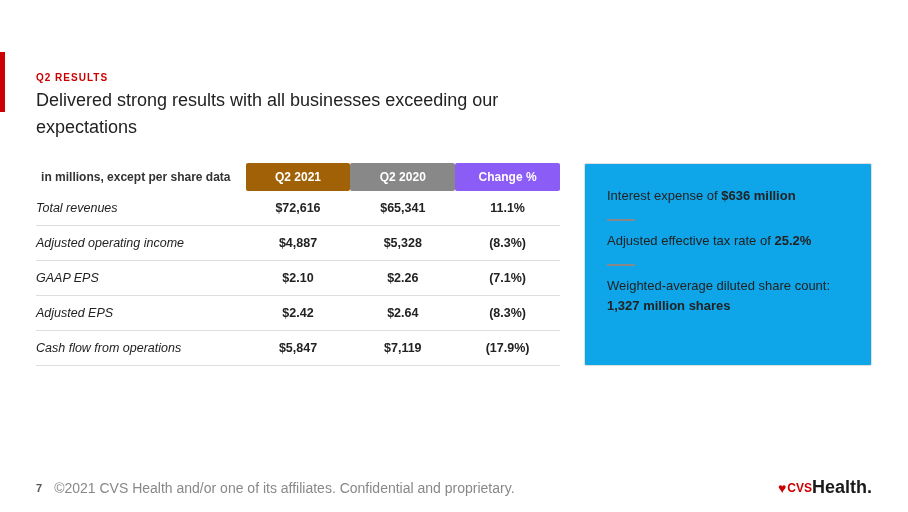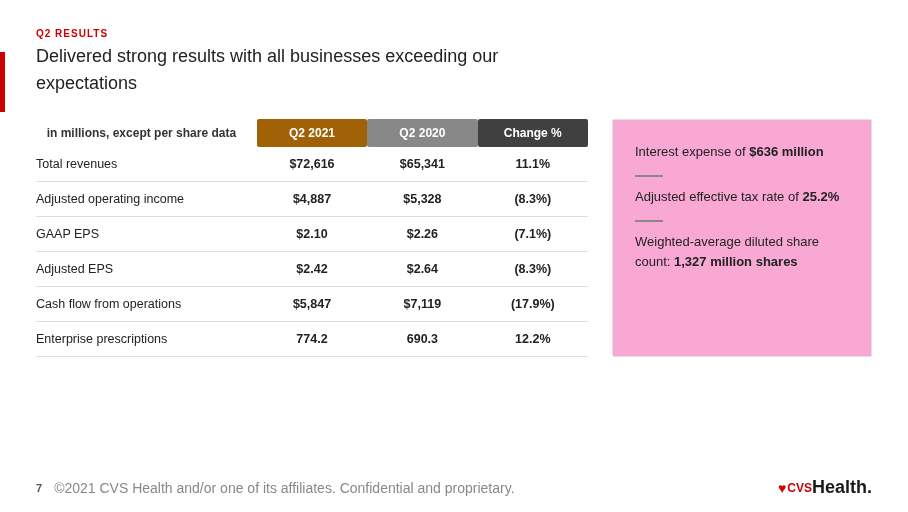--- a/index.html
+++ b/index.html
@@ -26,20 +26,21 @@
       height: 60px;
       background: #cc0000;
     }
     .q2-label {
       font-size: 10px;
       font-weight: 700;
       color: #cc0000;
       letter-spacing: 1px;
       text-transform: uppercase;
       margin-bottom: 4px;
+      margin-top: 44px;
     }
     .main-title {
       font-size: 30px;
       font-weight: 700;
       color: #1a1a1a;
       margin-bottom: 16px;
     }
     .subtitle {
       font-size: 18px;
       color: #222;
@@ -81,46 +82,47 @@
       border-radius: 2px;
       width: 100px;
     }
     .th-q2-2020 {
       background: #888888;
       color: #ffffff;
       border-radius: 2px;
       width: 100px;
     }
     .th-change {
-      background: #404040;
+      background: #8b5cf6;
       color: #ffffff;
       border-radius: 2px;
       width: 100px;
     }
     .data-table tbody tr {
       border-bottom: 1px solid #ddd;
     }
     .data-table tbody tr td {
       padding: 10px 10px;
       color: #222;
       font-size: 12.5px;
     }
     .td-label {
       padding-left: 0 !important;
       text-align: left;
       color: #222;
+      font-style: italic;
     }
     .td-value {
       text-align: center;
       font-weight: bold;
     }
     .info-box {
-      width: 260px;
+      width: 288px;
       min-height: 200px;
-      background: #f9a8d4;
+      background: #0ea5e9;
       border: 1px solid #e0e0e0;
       border-radius: 2px;
       padding: 22px 22px;
       flex-shrink: 0;
     }
     .info-item {
       margin-bottom: 14px;
     }
     .info-text {
       font-size: 13px;
@@ -224,26 +226,20 @@
       <td class="td-label">Adjusted EPS</td>
       <td class="td-value">$2.42</td>
       <td class="td-value">$2.64</td>
       <td class="td-value">(8.3%)</td>
     </tr>
             <tr>
       <td class="td-label">Cash flow from operations</td>
       <td class="td-value">$5,847</td>
       <td class="td-value">$7,119</td>
       <td class="td-value">(17.9%)</td>
-    </tr>
-            <tr>
-      <td class="td-label">Enterprise prescriptions</td>
-      <td class="td-value">774.2</td>
-      <td class="td-value">690.3</td>
-      <td class="td-value">12.2%</td>
     </tr>
           </tbody>
       </table>
     </div>
 
     <div class="info-box">
       <div class="info-item">
         <span class="info-text">
           Interest expense of <strong>$636 million</strong>
         </span>

